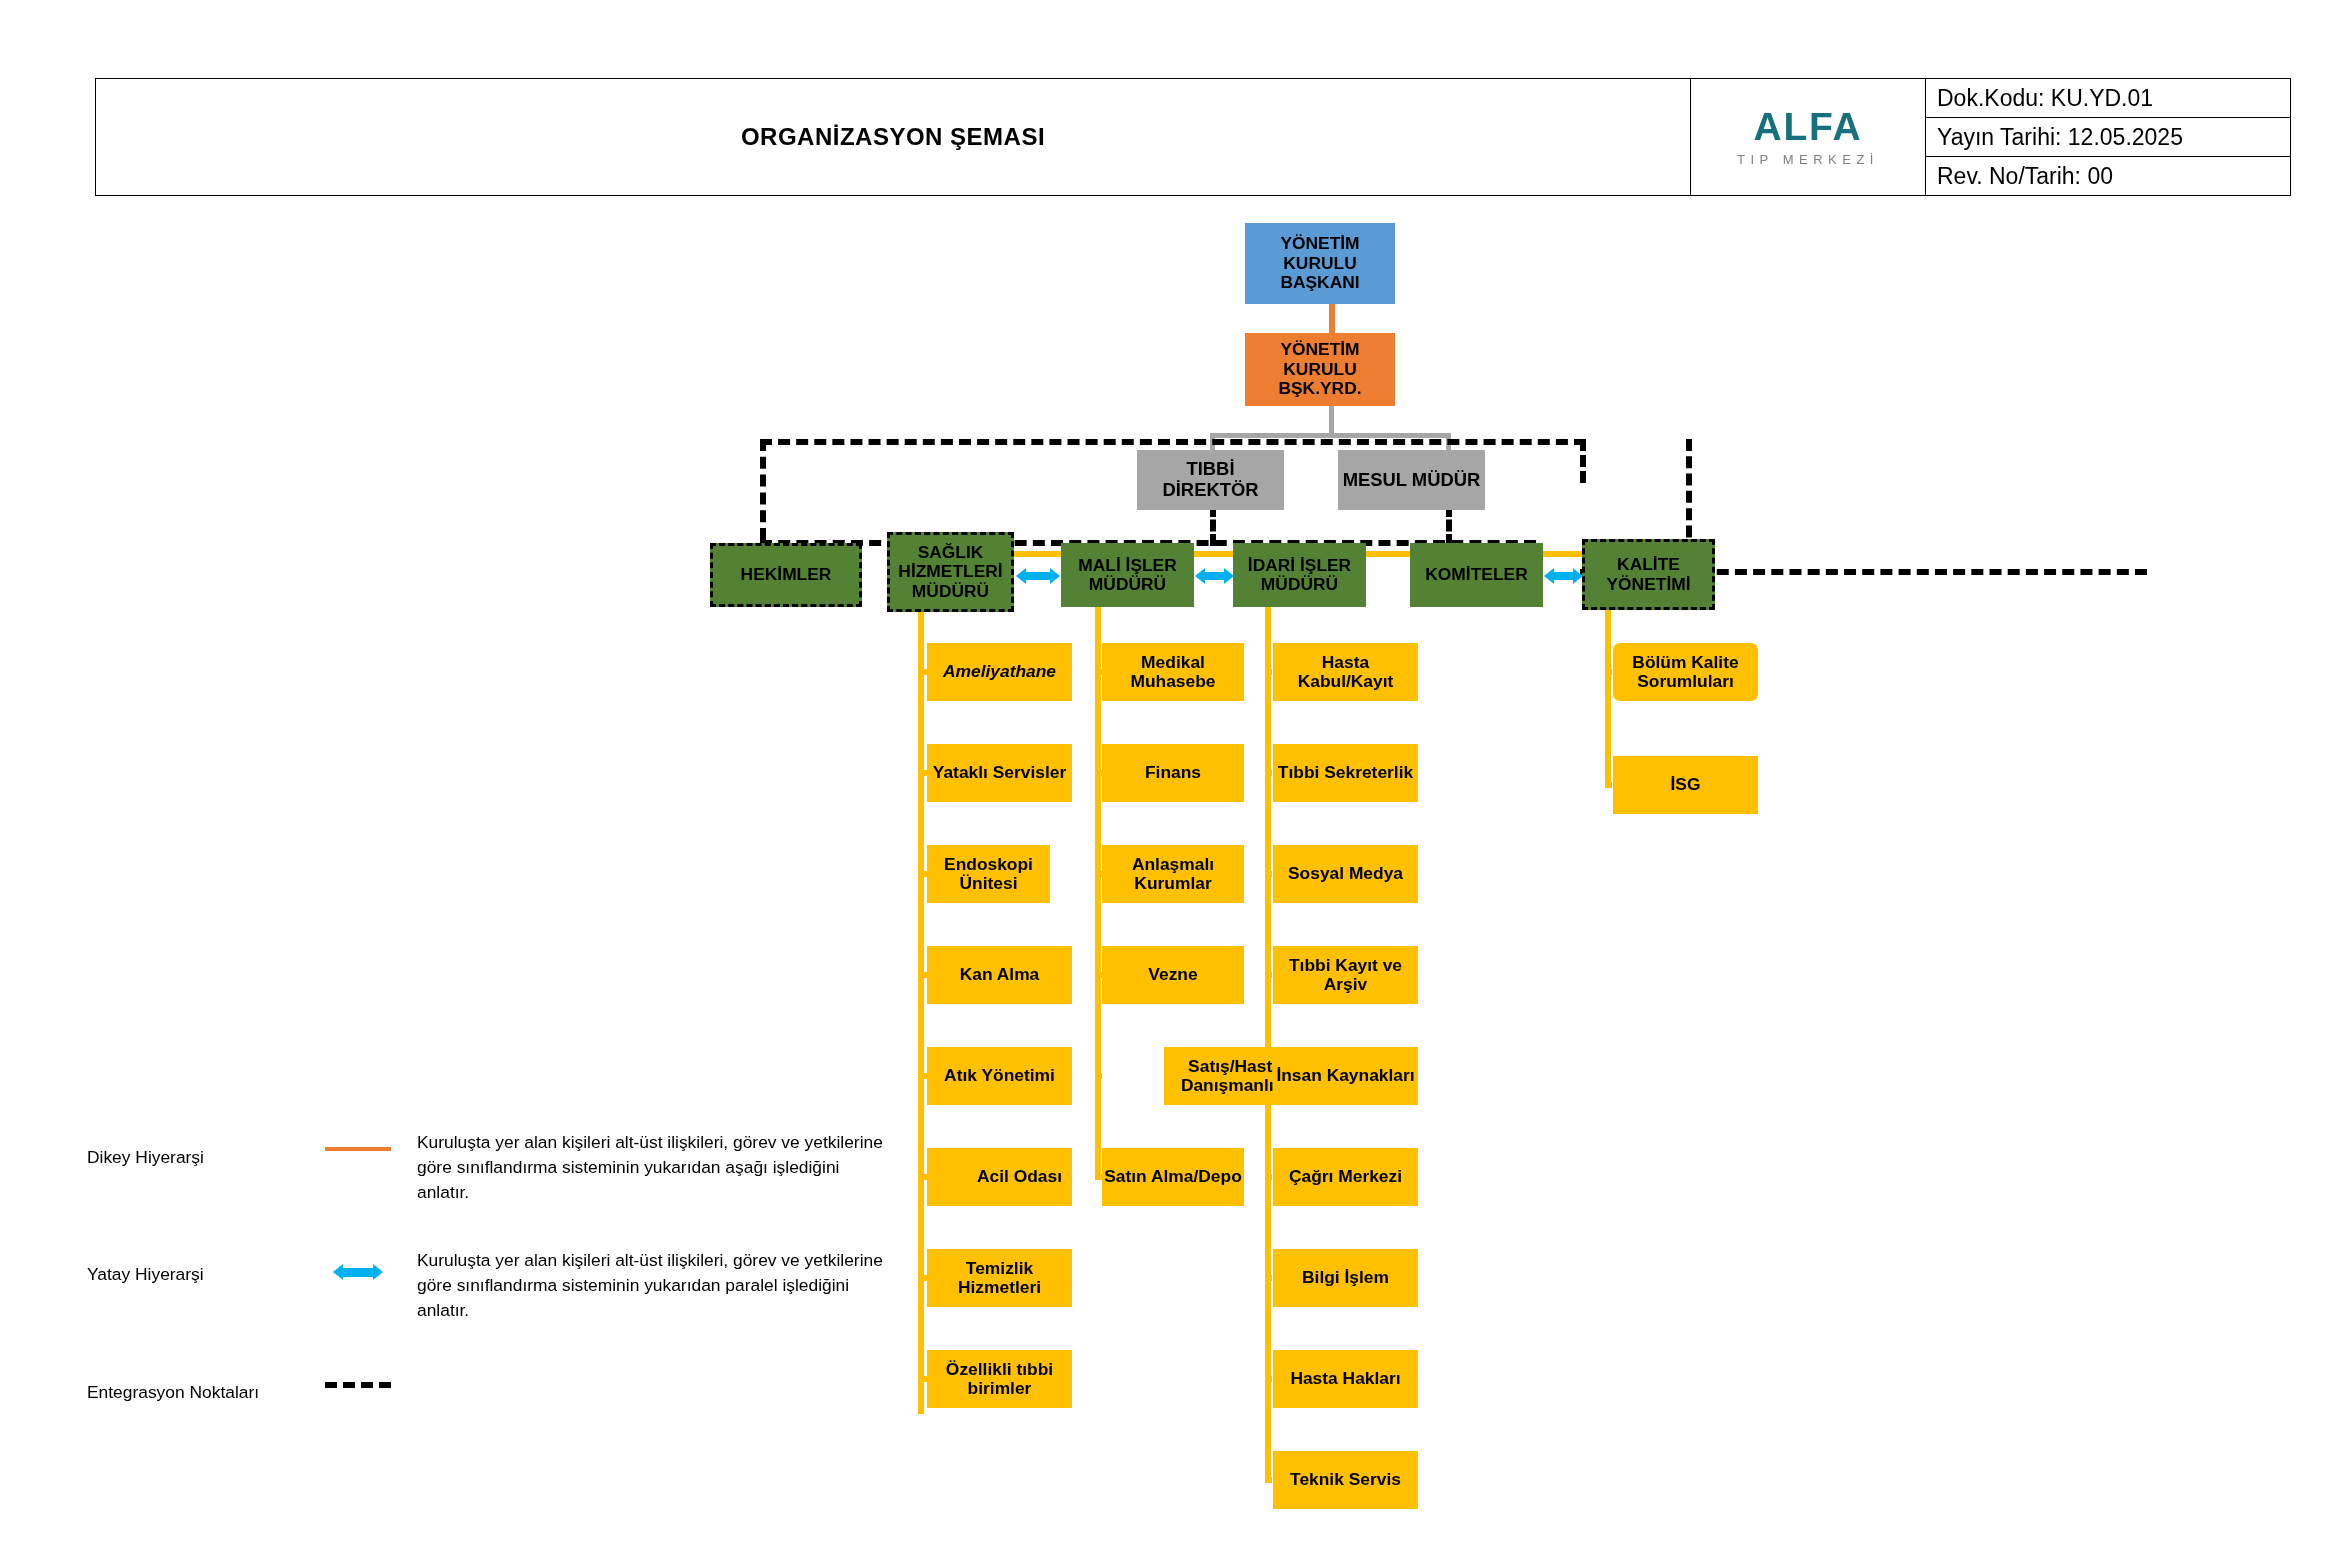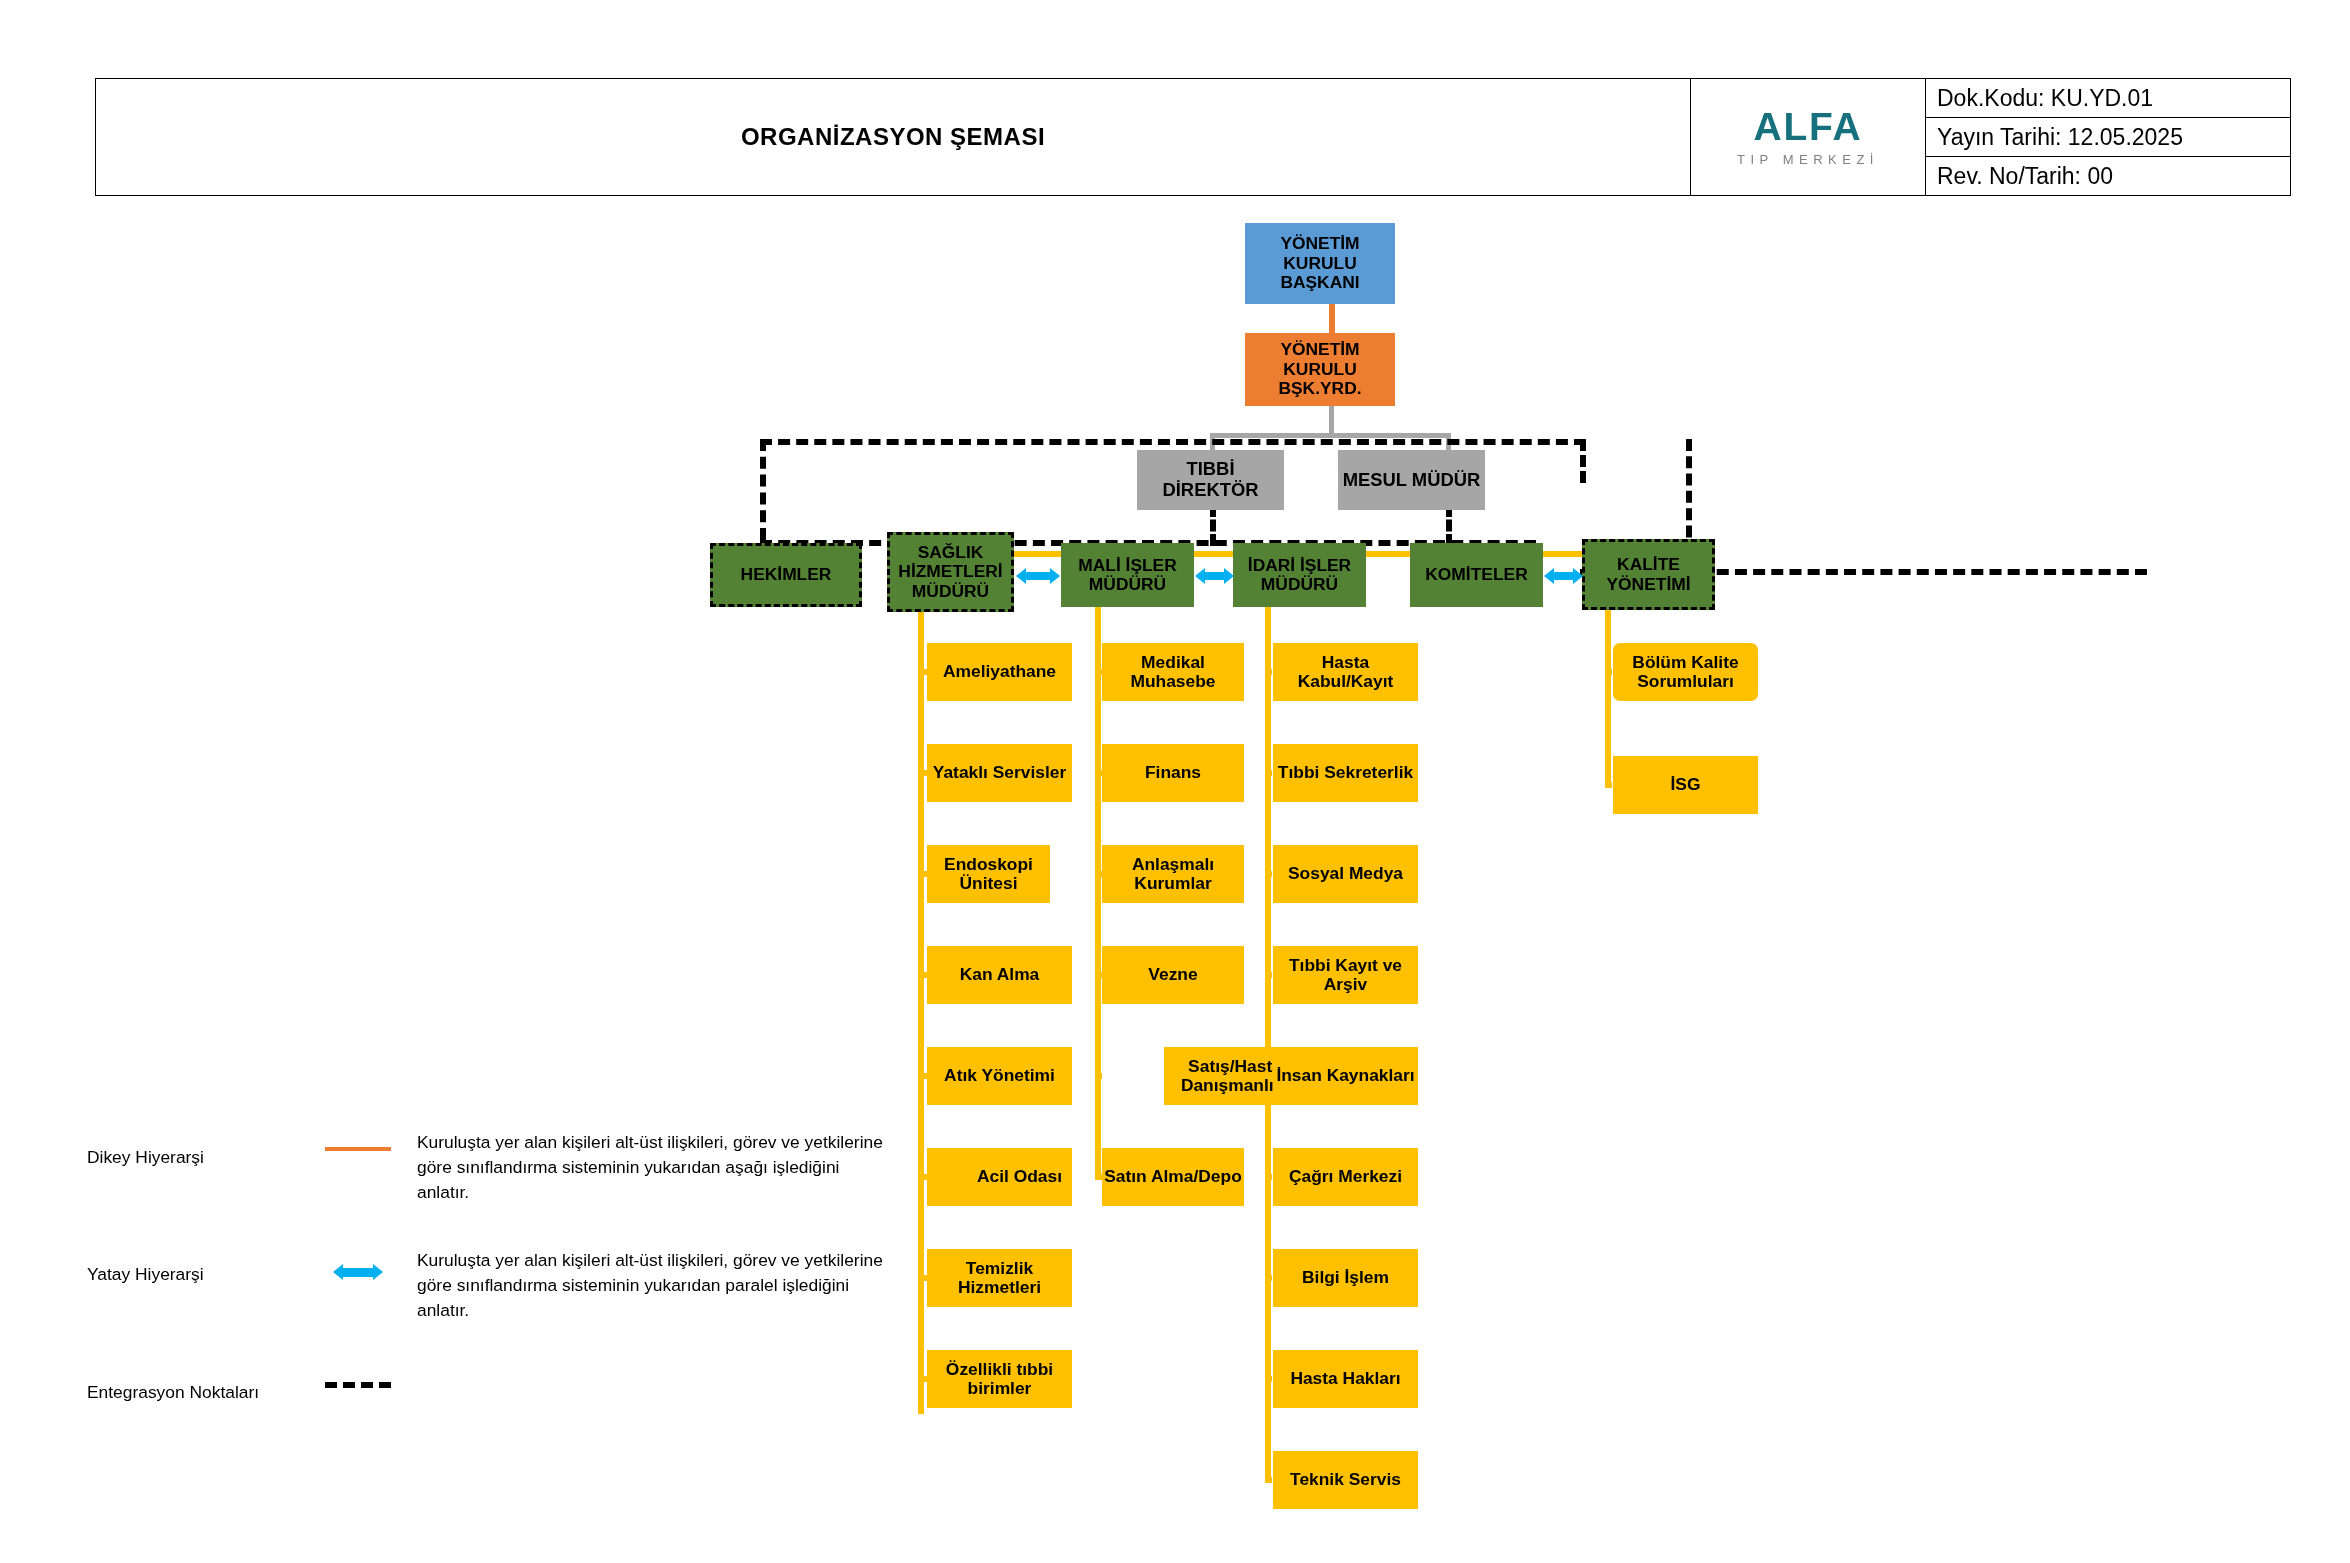--- a/index.html
+++ b/index.html
@@ -161,21 +161,21 @@
     <div class="hd r"></div>
 </div>
 <div class="dbl-arrow" style="left:1544px;top:568px;width:39px;">
   <div class="hd l"></div>
     <div class="bar"></div>
     <div class="hd r"></div>
 </div>
 
 <div id="col-saglik">
     <div class="ln h-yellow" style="left: 918px; top: 669px; width: 9.2px;"></div>
-    <div class="node n-yellow" style="left: 927px; top: 643px; width: 145px; height: 58px;">
+    <div class="node n-yellow" style="left: 927px; top: 643px; width: 145px; height: 58px; font-style: italic;">
       <span>Ameliyathane</span>
     </div>
     <div class="ln h-yellow" style="left: 918px; top: 770px; width: 9.2px;"></div>
     <div class="node n-yellow" style="left: 927px; top: 744px; width: 145px; height: 58px;">
       <span>Yataklı Servisler</span>
     </div>
     <div class="ln h-yellow" style="left: 918px; top: 871px; width: 9.2px;"></div>
     <div class="node n-yellow" style="left: 927px; top: 845px; width: 123px; height: 58px;">
       <span>Endoskopi Ünitesi</span>
     </div>

